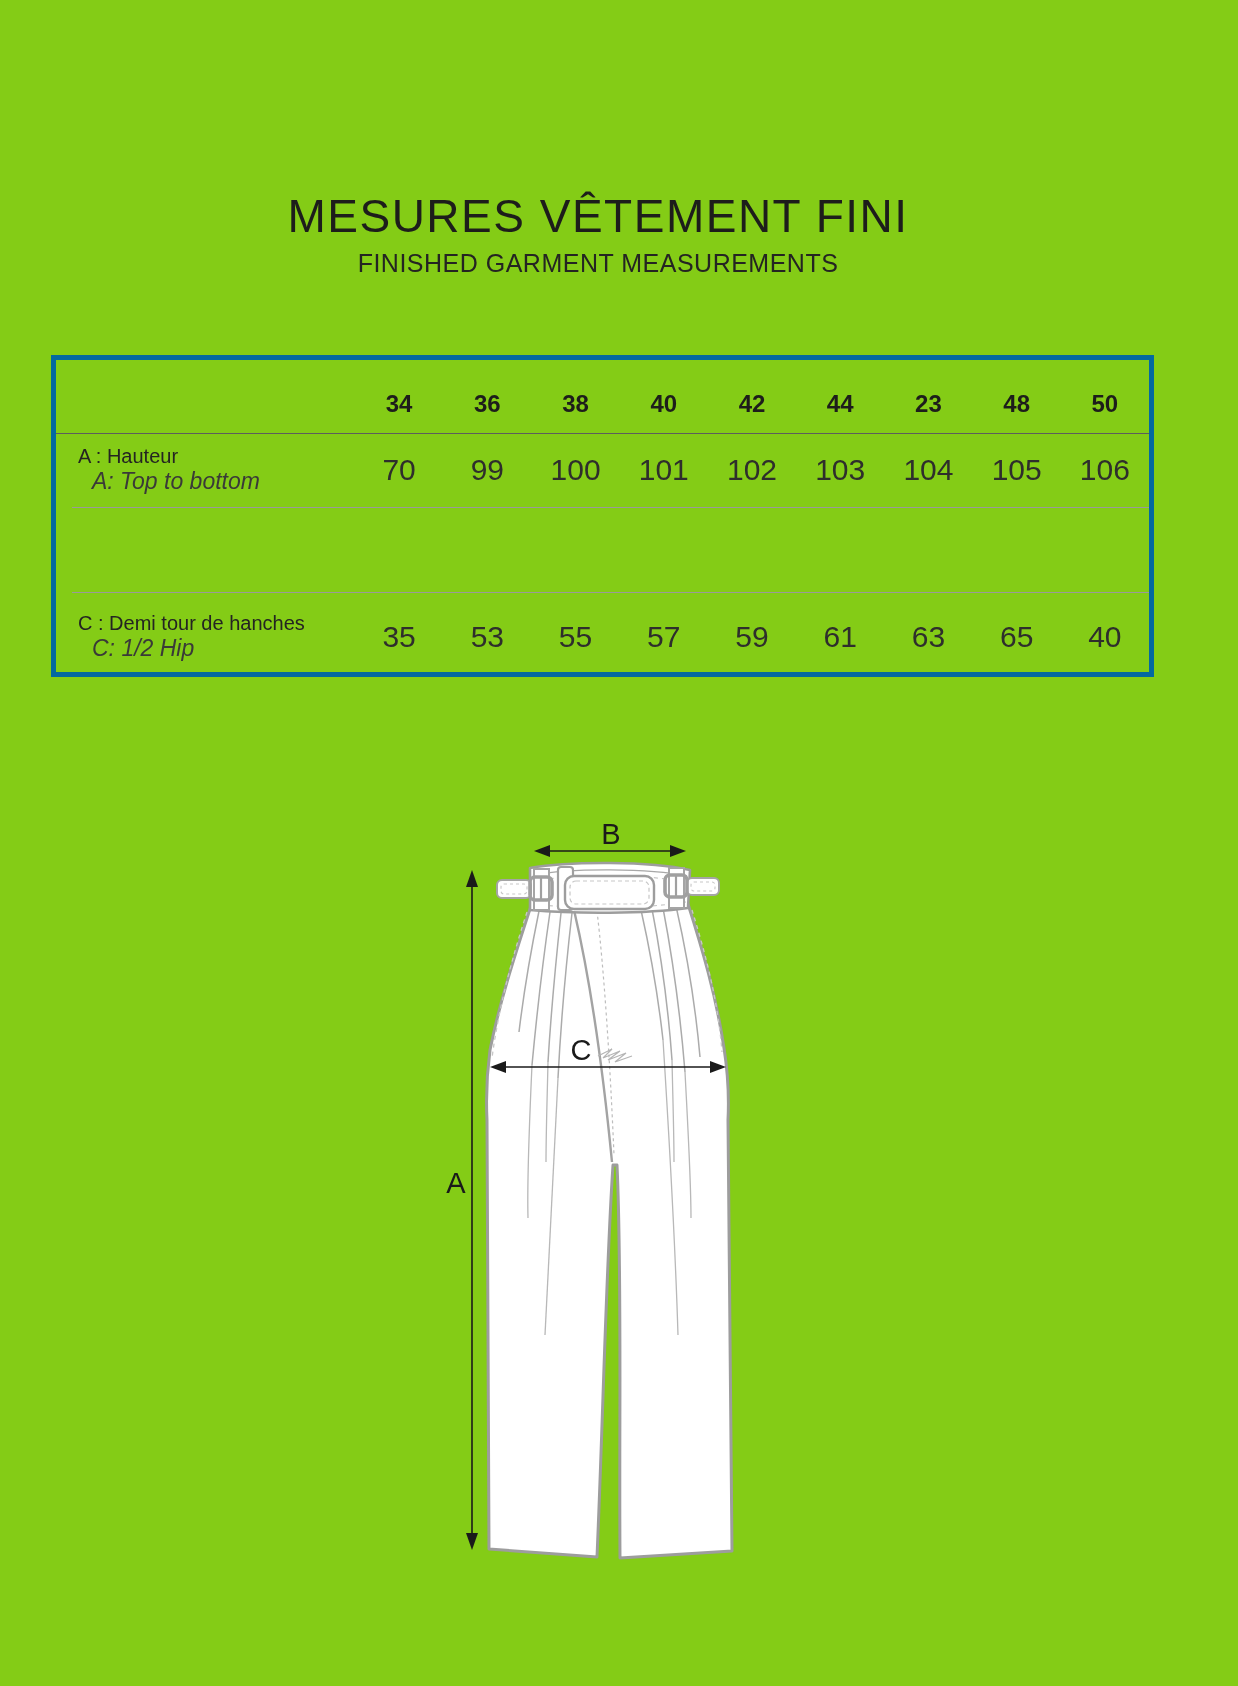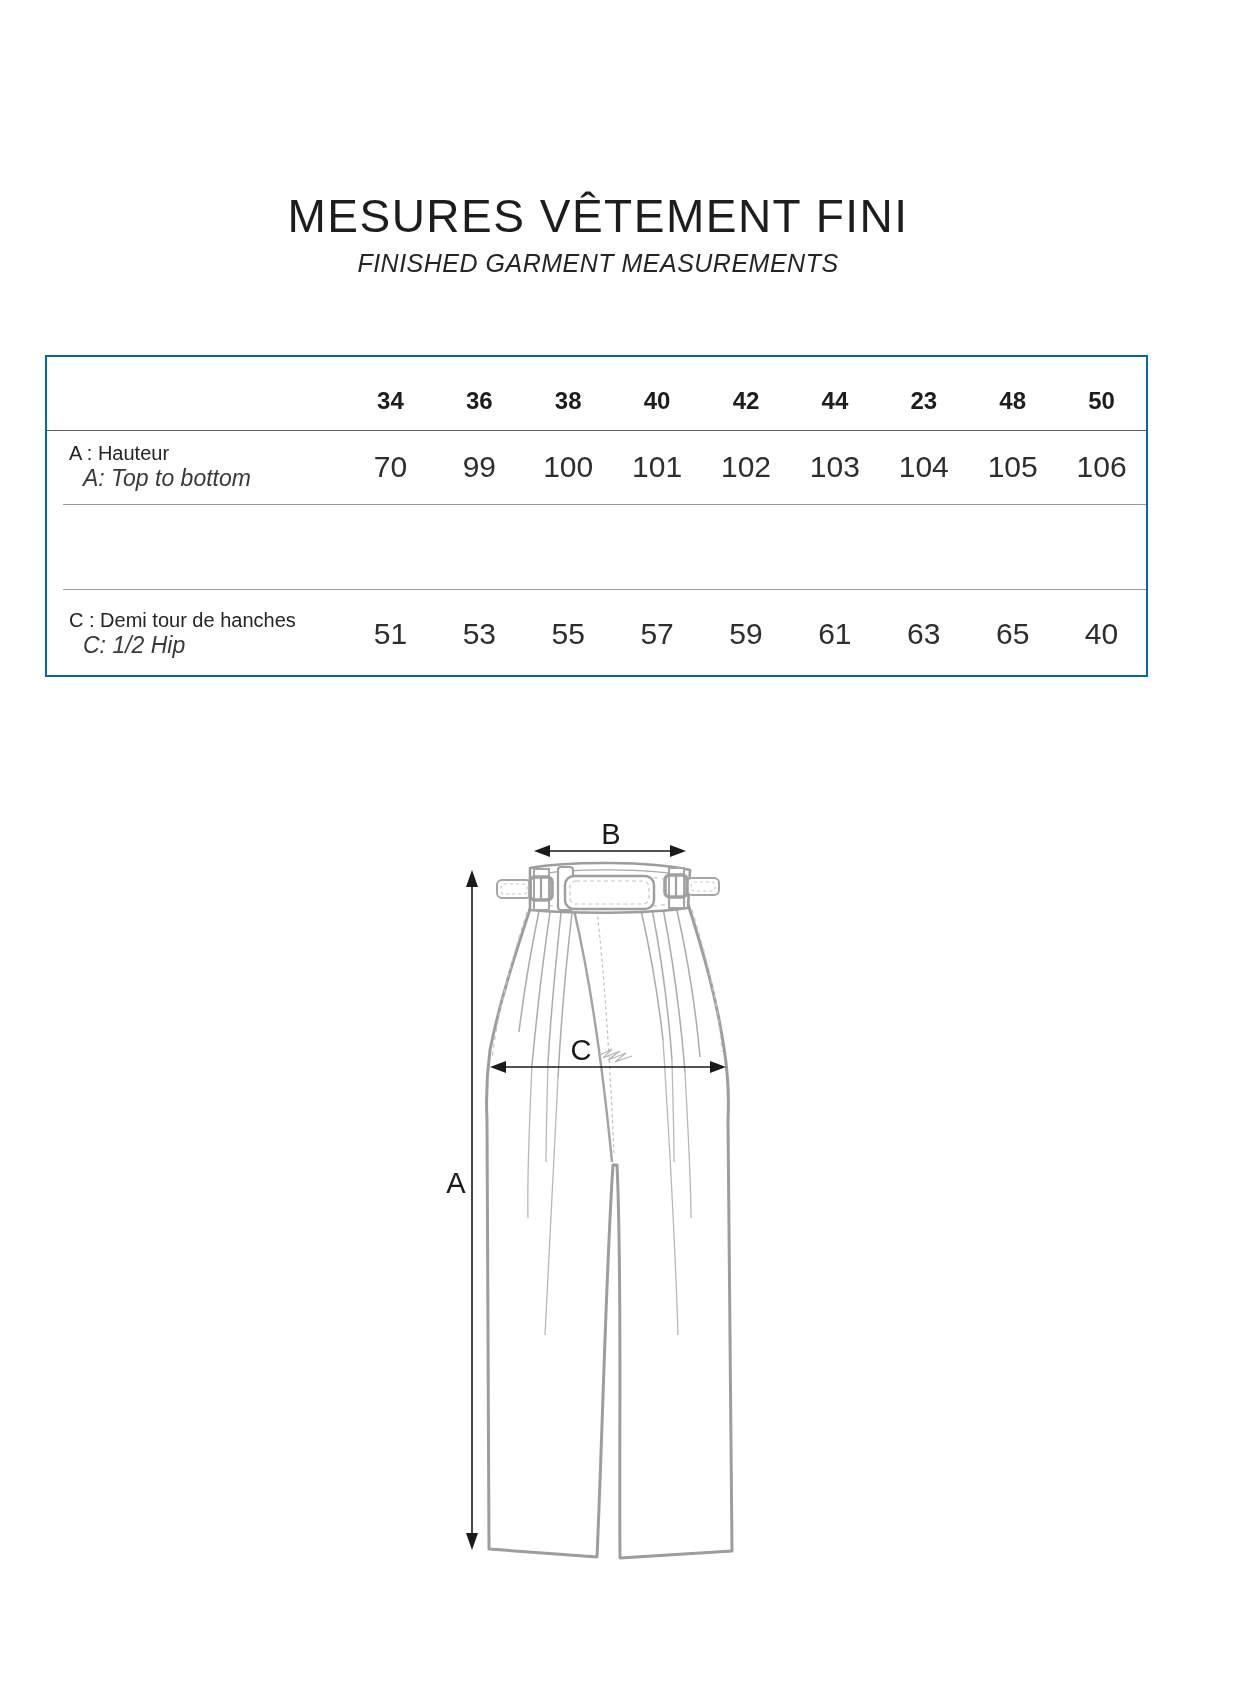--- a/index.html
+++ b/index.html
@@ -1,49 +1,48 @@
 <!DOCTYPE html>
 <html><head>
 <meta charset="utf-8">
 <style>
   html,body{margin:0;padding:0;}
   body{background:#d8d8d6;}
   .page{
     position:relative;
     width:1238px;height:1686px;
-    background:#ffffff;
+    background:#84cc16;
     font-family:"Liberation Sans", sans-serif;
     color:#1e1e1c;
     overflow:hidden;
   }
   
   .title-block{
     position:absolute;top:192px;left:0;width:1196px;
     text-align:center;
   }
   .title{
     font-size:46px;
     font-weight:500;
     letter-spacing:1.5px;
     line-height:1.05;
     color:#1d1d1b;
   }
   .subtitle{
     margin-top:9px;
     font-size:25px;
-    font-style:italic;
     font-weight:400;
     letter-spacing:0.5px;
     color:#242422;
   }
   
   .size-table{
-    position:absolute;left:45px;top:355px;
+    position:absolute;left:51px;top:355px;
     width:1103px;height:322px;
-    border:2px solid #0369a1;
+    border:5px solid #0369a1;
     box-sizing:border-box;
   }
   .t-row{
     position:absolute;left:0;right:0;
     display:grid;
     grid-template-columns:299px repeat(9,1fr);
     align-items:center;
   }
   .t-row.header{top:0;height:73px;}
   .t-row.r1{top:73px;height:74px;}
@@ -122,21 +121,21 @@
       <div class="val">105</div>
       <div class="val">106</div>
     </div>
 
 
     <div class="t-row r3">
       <div class="label-cell">
         <div class="label-fr">C : Demi tour de hanches</div>
         <div class="label-en">C: 1/2 Hip</div>
       </div>
-      <div class="val">51</div>
+      <div class="val">35</div>
       <div class="val">53</div>
       <div class="val">55</div>
       <div class="val">57</div>
       <div class="val">59</div>
       <div class="val">61</div>
       <div class="val">63</div>
       <div class="val">65</div>
       <div class="val">40</div>
     </div>
   </div>

